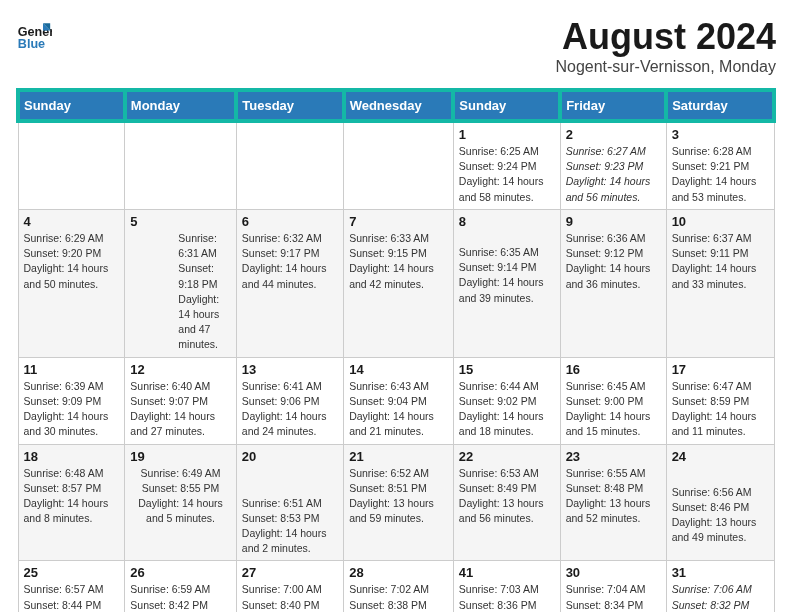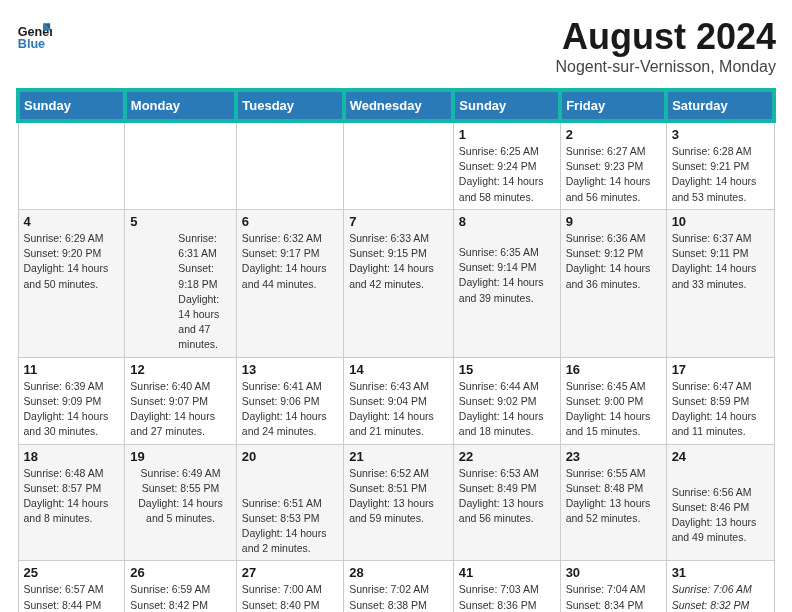--- a/index.html
+++ b/index.html
@@ -114,21 +114,21 @@
         <td class="empty"></td>
         <td>
           <span class="day-num">1</span>
           <div class="day-info" style="white-space: pre-line;">Sunrise: 6:25 AM
 Sunset: 9:24 PM
 Daylight: 14 hours
 and 58 minutes.</div>
         </td>
         <td>
           <span class="day-num">2</span>
-          <div class="day-info" style="white-space: pre-line;">Sunrise: 6:27 AM
+          <div class="day-info" style="white-space: pre-line; font-style: italic;">Sunrise: 6:27 AM
 Sunset: 9:23 PM
 Daylight: 14 hours
 and 56 minutes.</div>
         </td>
         <td>
           <span class="day-num">3</span>
           <div class="day-info" style="white-space: pre-line;">Sunrise: 6:28 AM
 Sunset: 9:21 PM
 Daylight: 14 hours
 and 53 minutes.</div>

